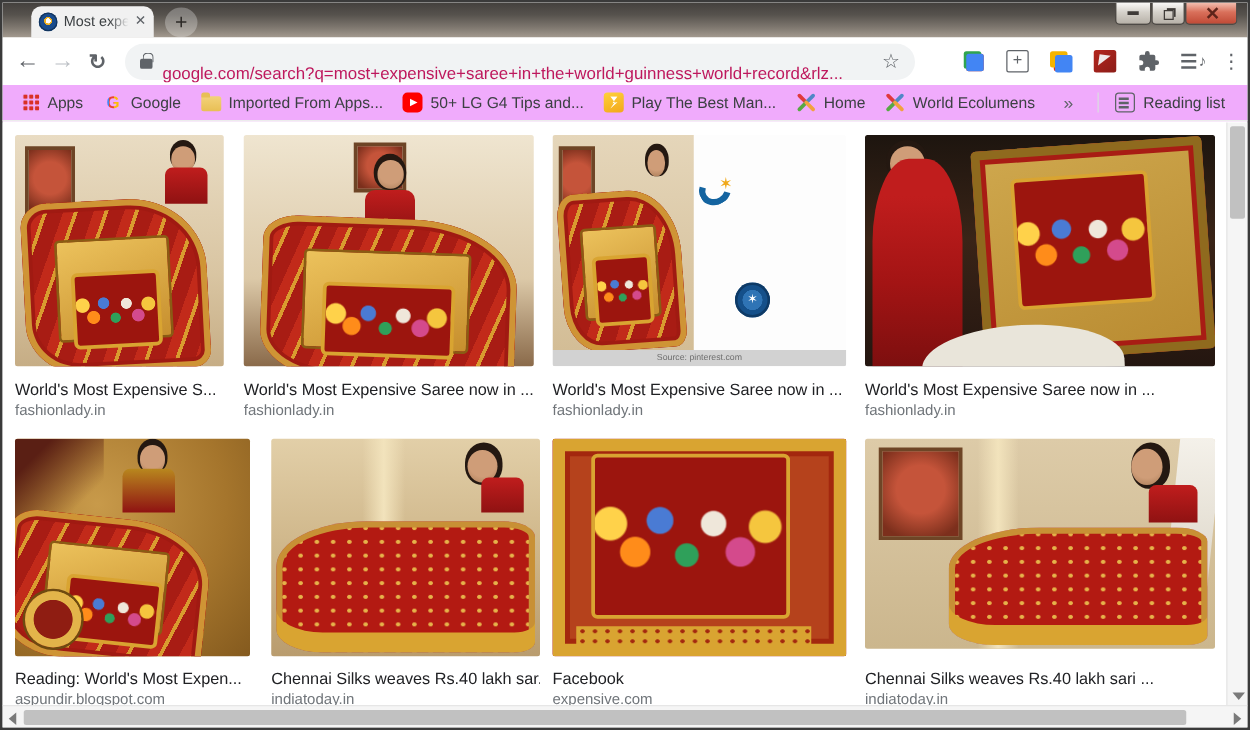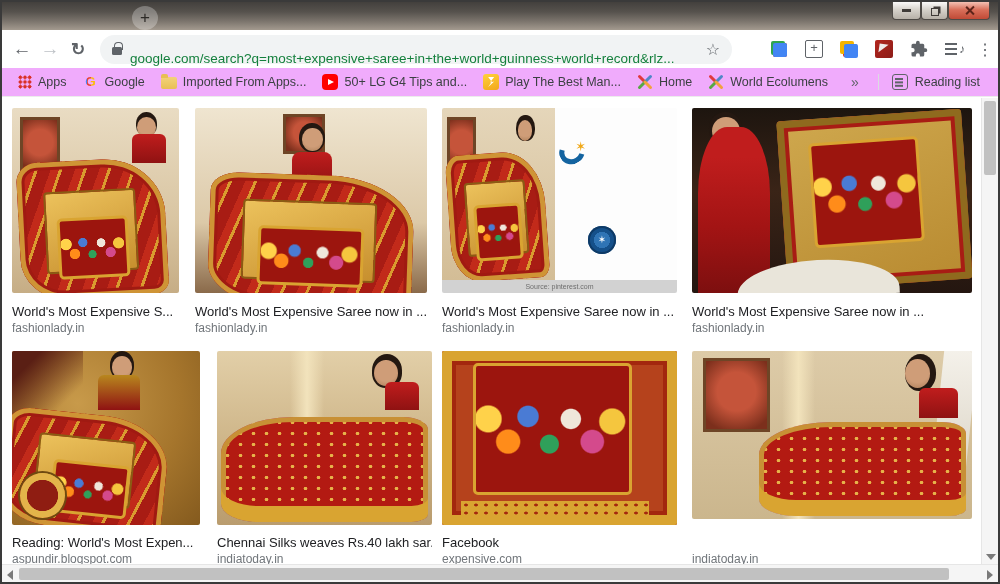--- a/index.html
+++ b/index.html
@@ -35,21 +35,21 @@
 
   
   .toolbar { position:absolute; top:28px; left:0; right:0; height:38px; background:#fff; display:flex; align-items:center; }
   .nav-ic { width:28px; text-align:center; font-size:19px; color:#5f6368; cursor:pointer; }
   .nav-ic.disabled { color:#bdc1c6; }
   .nav-ic.reload { font-size:17px; font-weight:bold; }
   .omnibox { position:relative; margin-left:8px; width:632px; height:29px; background:#f1f3f4; border-radius:15px;
     display:flex; align-items:center; padding:0 12px; gap:8px; }
   .lock { position:relative; width:10px; height:8px; background:#5f6368; border-radius:1.5px; margin-top:4px; flex:0 0 auto; }
   .lock::before { content:""; position:absolute; top:-5px; left:1.5px; width:7px; height:7px; border:1.8px solid #5f6368; border-bottom:none; border-radius:4px 4px 0 0; }
-  .url { font-size:13.5px; color:#15803d; white-space:nowrap; overflow:hidden; flex:1;margin-top:18px; }
+  .url { font-size:13.5px; color:#be185d; white-space:nowrap; overflow:hidden; flex:1;margin-top:18px; }
   .star { font-size:16px; color:#5f6368; cursor:pointer; flex:0 0 auto; }
   .ext-area { display:flex; align-items:center; margin-left:38px; gap:17px; }
   .ext { width:18px; height:18px; position:relative; cursor:pointer; }
   
   .ext-stack::before { content:""; position:absolute; inset:1px 3px 3px 1px; background:#2fa44f; border-radius:2px; box-shadow:2px 2px 0 #d93025; }
   .ext-stack::after { content:""; position:absolute; inset:3px 1px 1px 3px; background:#4285f4; border-radius:2px; }
   
   .ext-doc { border:1.6px solid #5f6368; border-radius:2px; }
   .ext-doc::after { content:"+"; position:absolute; inset:0; color:#5f6368; font-size:13px; line-height:14px; text-align:center; }
   
@@ -163,20 +163,25 @@
   .hthumb { position:absolute; top:3px; left:17px; width:930px; height:12px; background:#c1c1c1; border-radius:2px; }
   .harrow-l { position:absolute; left:5px; top:5px; width:0; height:0; border-top:5px solid transparent; border-bottom:5px solid transparent; border-right:6px solid #7a7a7a; }
   .harrow-r { position:absolute; right:5px; top:5px; width:0; height:0; border-top:5px solid transparent; border-bottom:5px solid transparent; border-left:6px solid #7a7a7a; }
 </style>
 </head>
 <body>
 
 <div class="window">
 
   <div class="titlebar">
+    <div class="tab">
+      <span class="favicon"></span>
+      <span class="tab-title">Most expe</span>
+      <span class="tab-close">✕</span>
+    </div>
     <div class="newtab">+</div>
     <div class="winctl">
       <div class="wbtn min">
           <div class="glyph-min"></div>
         </div>
       <div class="wbtn res">
           <div class="glyph-res"></div>
         </div>
       <div class="wbtn close">
           <div class="glyph-close"></div>
@@ -369,20 +374,21 @@
     <div class="card" style="left:690px; top:253px; width:280px; height:213px;">
       <div class="photo p8" style="height:168px;">
         <div class="frame" style="left:4%;top:4%;width:24%;height:44%;"></div>
         <div class="pillar" style="left:32%;width:12%;height:100%;"></div>
         <div class="white8"></div>
         <div class="hair" style="right:13%;top:2%;width:11%;height:22%;"></div>
         <div class="head" style="right:15%;top:5%;width:9%;height:17%;"></div>
         <div class="blouse" style="right:5%;top:22%;width:14%;height:18%;"></div>
         <div class="drape-dots" style="left:24%;top:42%;width:74%;height:56%;"></div>
       </div>
+      <div class="caption" style="top:184px;">Chennai Silks weaves Rs.40 lakh sari ...</div>
       <div class="domain" style="top:201px;">indiatoday.in</div>
     </div>
 
   </div>
 
   <div class="vscroll">
     <div class="vthumb"></div>
     <div class="varrow"></div>
   </div>
   <div class="hscroll">

